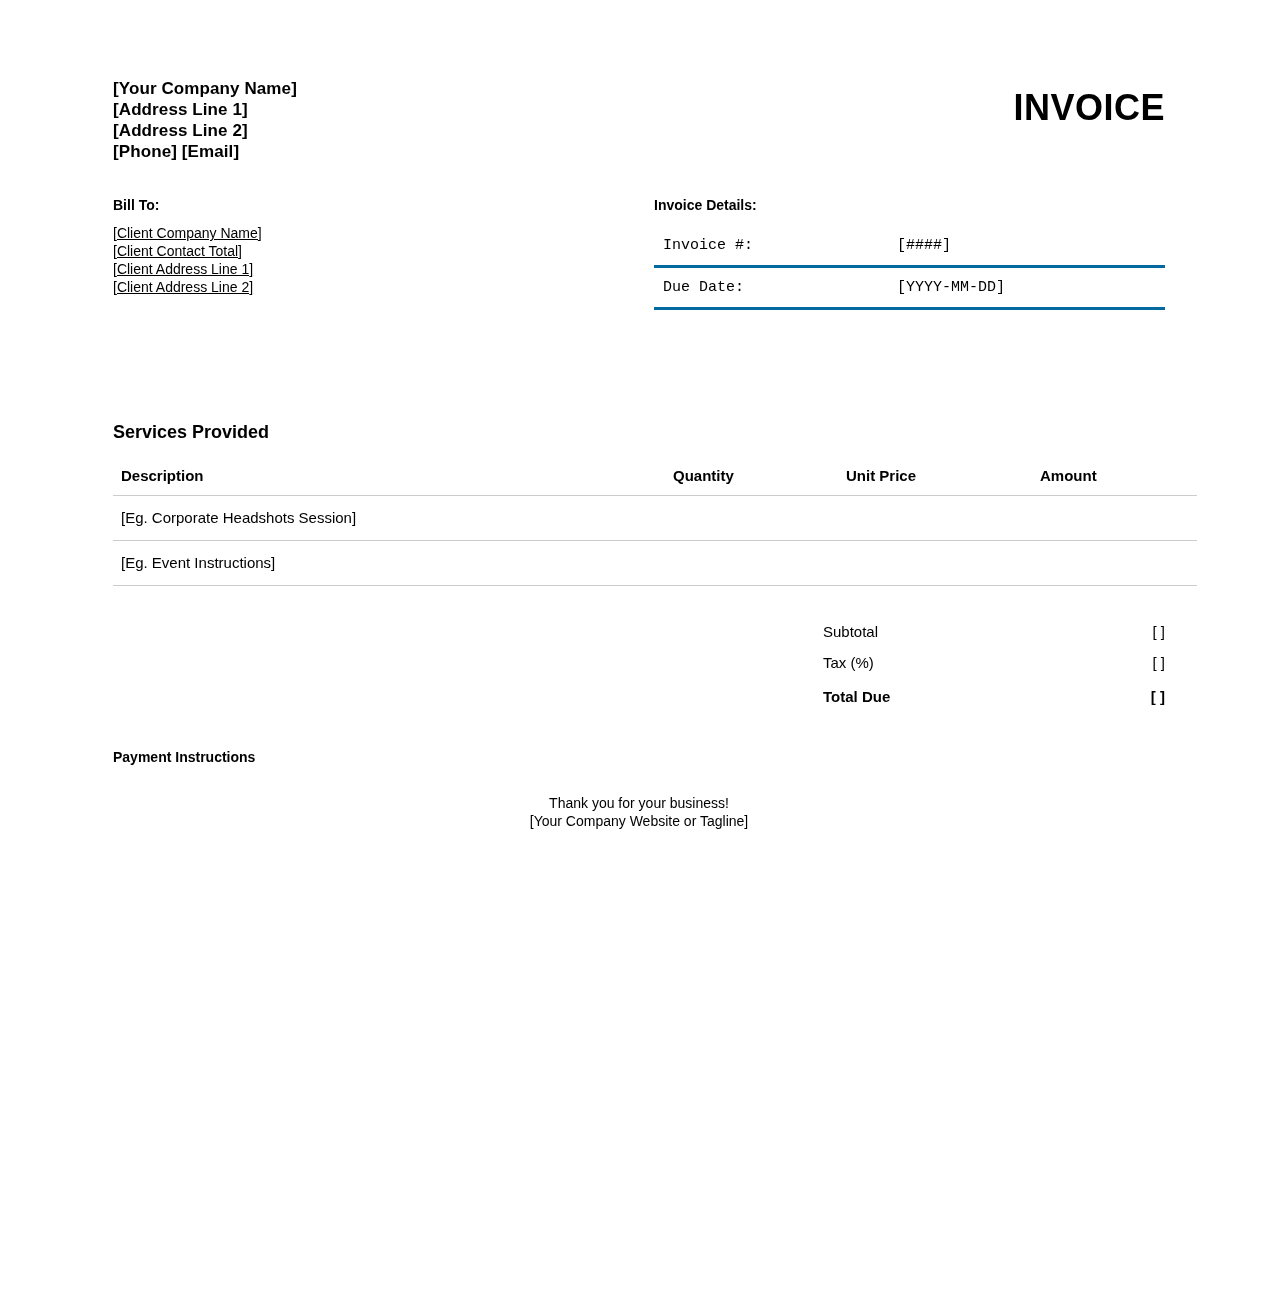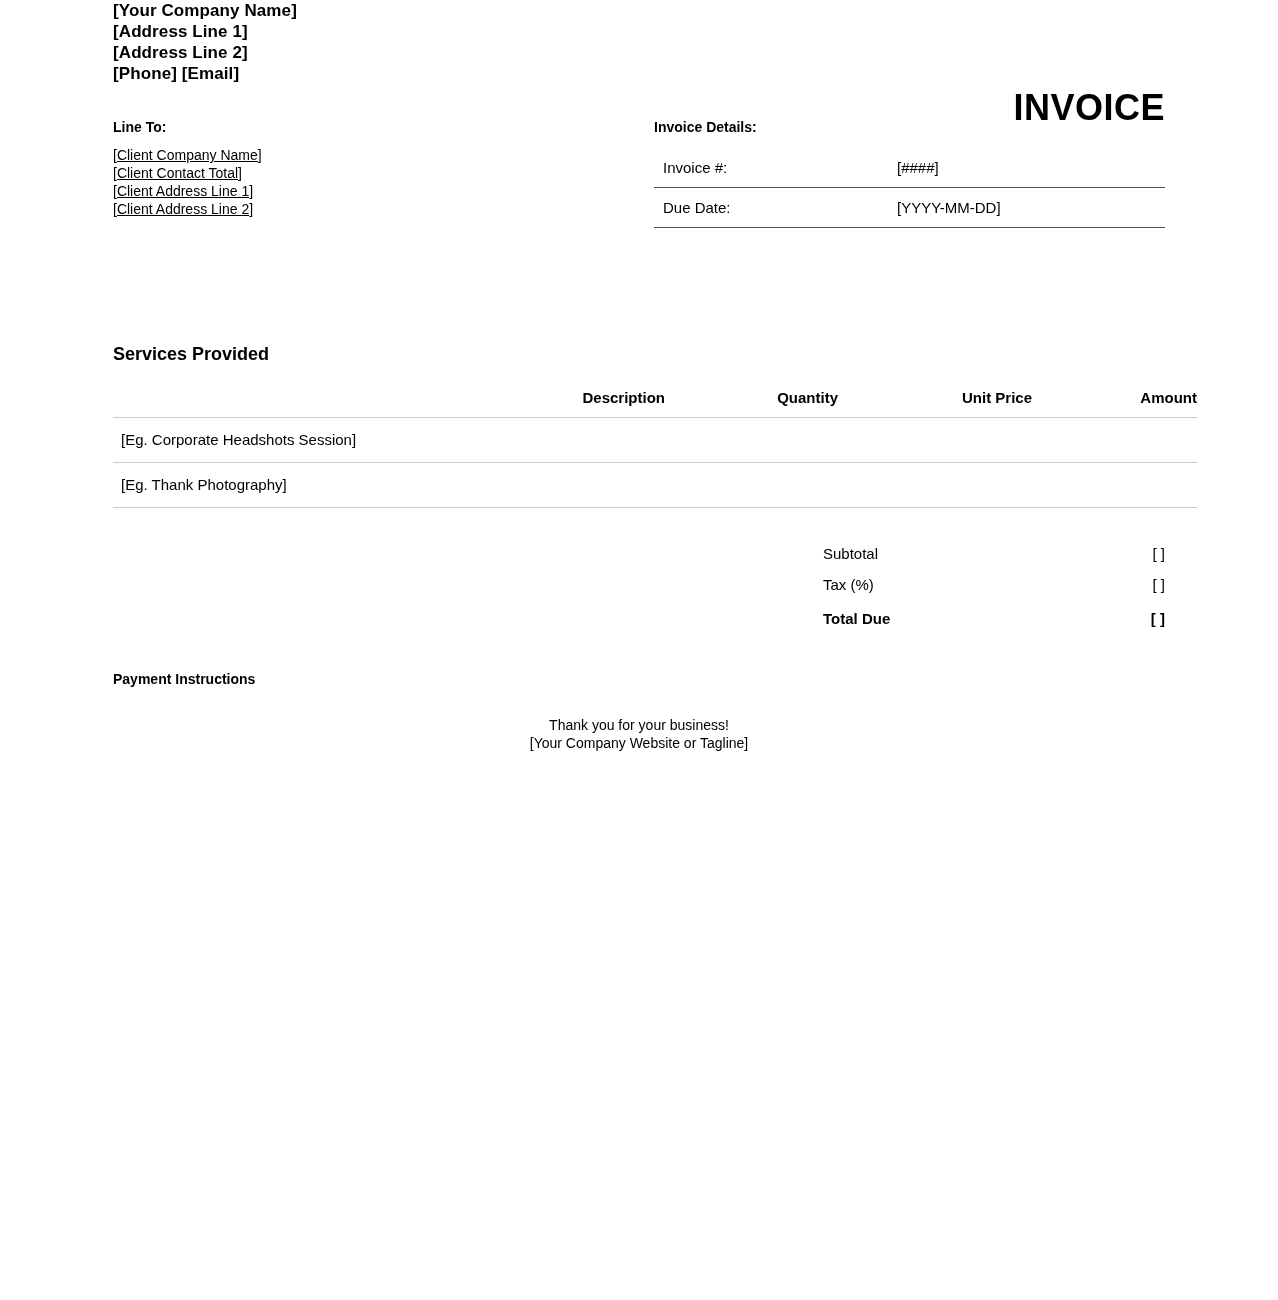--- a/index.html
+++ b/index.html
@@ -25,20 +25,21 @@
   .content {
     position: absolute;
     left: 113px;
     top: 0;
     width: 1052px;   
   }
 
   
   .header {
     position: relative;
+    padding-top: 78px;
     min-height: 92px;
   }
   .company-block {
     font-size: 17px;
     font-weight: bold;
     line-height: 21px;
     letter-spacing: 0.1px;
   }
   .company-block div {
     white-space: pre;
@@ -89,22 +90,23 @@
   }
   .details-table {
     margin-top: 12px;
     width: 100%;
     border-collapse: collapse;
   }
   .details-table td {
     font-size: 15px;
     line-height: 19px;
     padding: 10px 0 10px 0;
-    border-bottom: 1px solid #0369a1;
+    border-bottom: 3px solid #0369a1;
     vertical-align: middle;
+    font-family: Liberation Mono, monospace;
   }
   .details-table td.dt-label {
     padding-left: 9px;
     width: 232px;
     white-space: pre;
   }
   .details-table td.dt-value {
     padding-left: 2px;
     white-space: pre;
   }
@@ -120,21 +122,21 @@
   }
   .services-table {
     margin-top: 26px;
     width: 100%;
     border-collapse: collapse;
     table-layout: fixed;
   }
   .services-table th {
     font-size: 15px;
     font-weight: bold;
-    text-align: right;
+    text-align: left;
     padding: 0 0 11px 8px;
     border-bottom: 1px solid #cccccc;
     white-space: pre;
   }
   .services-table td {
     font-size: 15px;
     line-height: 19px;
     padding: 12px 0 13px 8px;
     border-bottom: 1px solid #cccccc;
     white-space: pre;
@@ -210,21 +212,21 @@
         <div>[Address Line 1]</div>
         <div>[Address Line 2]</div>
         <div>[Phone] [Email]</div>
       </div>
       <div class="invoice-title">INVOICE</div>
     </div>
 
     <div class="mid-row">
 
       <div class="bill-to">
-        <div class="section-label">Line To:</div>
+        <div class="section-label">Bill To:</div>
         <div class="bill-to-lines">
           <div>[Client Company Name]</div>
           <div>[Client Contact Total]</div>
           <div>[Client Address Line 1]</div>
           <div>[Client Address Line 2]</div>
         </div>
       </div>
 
       <div class="invoice-details">
         <div class="section-label">Invoice Details:</div>
@@ -256,21 +258,21 @@
           </tr>
         </thead>
         <tbody>
           <tr>
             <td>[Eg. Corporate Headshots Session]</td>
             <td></td>
             <td></td>
             <td></td>
           </tr>
           <tr>
-            <td>[Eg. Thank Photography]</td>
+            <td>[Eg. Event Instructions]</td>
             <td></td>
             <td></td>
             <td></td>
           </tr>
         </tbody>
       </table>
     </div>
 
     <div class="totals">
       <table class="totals-table">

